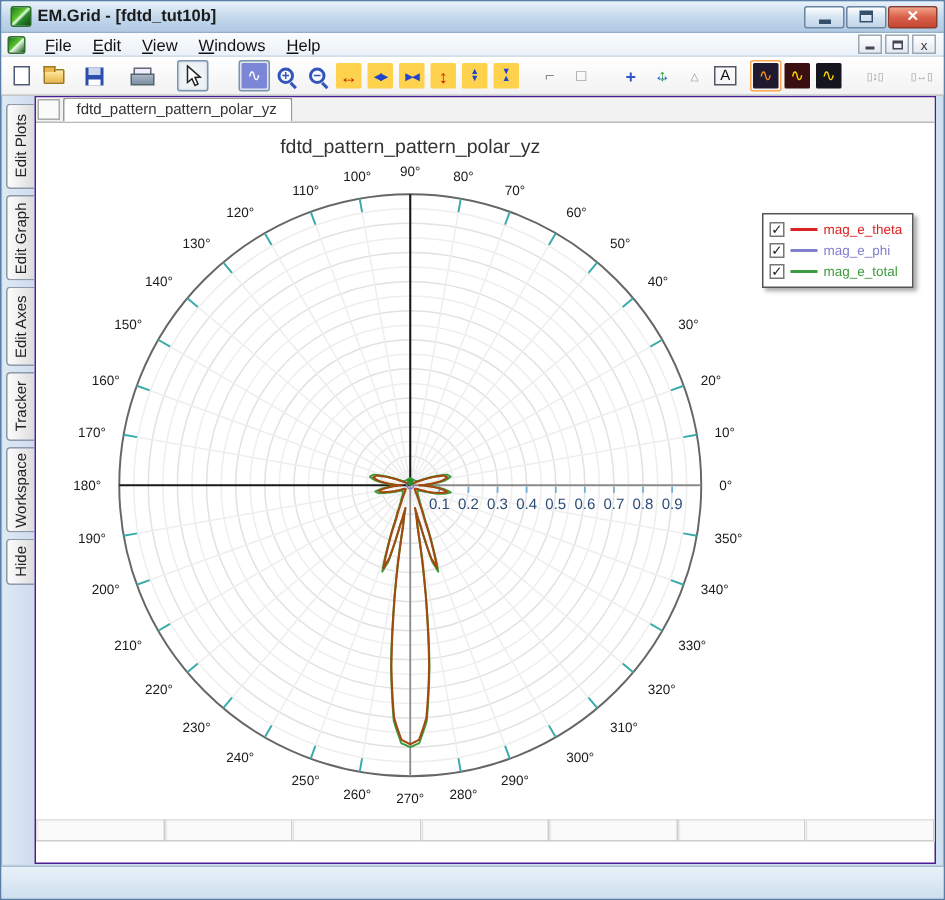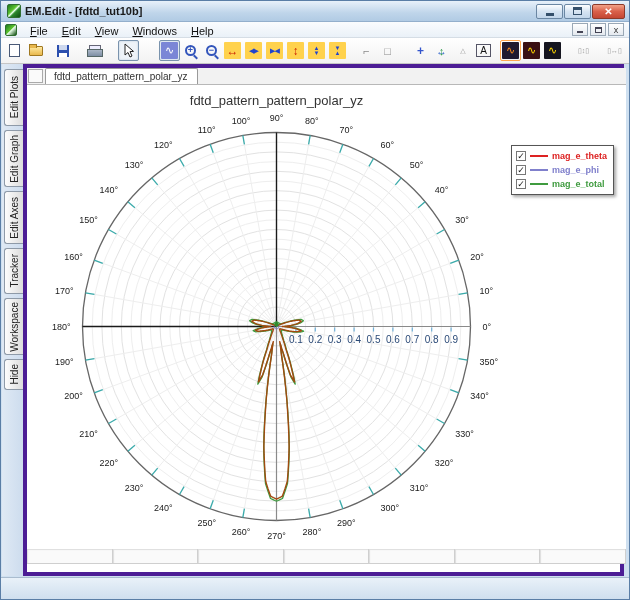--- a/index.html
+++ b/index.html
@@ -85,38 +85,38 @@
     background:linear-gradient(90deg,#dfe9f4,#cddcee); }
   .side-tab { position:absolute; left:2px; width:19px; border:1px solid #8e9aa8;
     border-right:none; border-radius:3px 0 0 3px;
     background:linear-gradient(90deg,#fdfdfd,#dcdcdc); display:flex; align-items:center;
     justify-content:center; }
   .side-tab span { writing-mode:vertical-rl; transform:rotate(180deg);
     font-size:10px; color:#222; white-space:nowrap; }
 
   
   .content { position:absolute; left:22px; top:63px; width:601px; height:512px;
-    background:#fff; border:4px solid #4c1d95; }
+    background:#fff; border:1px solid #4c1d95; }
   .tabrow { position:absolute; left:0; top:0; width:599px; height:17px;
     background:#f2f2f2; border-bottom:1px solid #b8b8b8; display:flex; align-items:flex-end; }
   .corner-box { width:15px; height:14px; border:1px solid #aaa; background:#fafafa; margin:0 2px 1px 1px; }
   .doc-tab { height:16px; background:#fff; border:1px solid #9a9a9a; border-bottom:none;
     border-radius:2px 2px 0 0; font-size:10px; color:#333; padding:2px 10px 0 8px; }
 
   .plot-area { position:absolute; left:0; top:17px; width:599px; height:464px; background:#fff; }
   .chart-title { position:absolute; left:0; top:8px; width:499px; text-align:center;
     font-size:13px; color:#333; }
 
   .legend { position:absolute; left:484px; top:60px; background:#fff;
     border:1px solid #555; box-shadow:2px 2px 3px rgba(0,0,0,0.35); padding:3px 6px 3px 4px; }
   .legend-row { display:flex; align-items:center; height:14px; gap:4px; }
   .lg-check { width:10px; height:10px; border:1px solid #777; background:#fff;
     font-size:9px; line-height:9px; text-align:center; color:#222; flex:0 0 auto; }
   .lg-line { width:18px; height:0; border-top:2px solid; flex:0 0 auto; }
-  .lg-label { font-size:9px;font-weight:bold; }
+  .lg-label { font-size:9px; }
 
   
   .readout { position:absolute; left:0; top:481px; width:599px; height:30px; }
   .ro-head { display:flex; height:15px; background:linear-gradient(#fafafa,#ececec);
     border-top:1px solid #b0b0b0; border-bottom:1px solid #b0b0b0; }
   .ro-head .cell { flex:1; border-right:1px solid #c0c0c0; font-size:10px; font-weight:bold;
     color:#222; text-align:center; padding-top:1px; }
   .ro-vals { display:flex; height:15px; background:#f2f2f2; }
   .ro-vals .cell { flex:1; border-right:1px solid #cfcfcf; border-bottom:1px solid #cfcfcf;
     background:#fafafa; box-shadow:inset 1px 1px 1px #ddd; }
@@ -124,21 +124,21 @@
   .statusbar { position:absolute; left:0; top:576px; width:628px; height:22px;
     background:linear-gradient(#e9f1f9,#cfdfee); border-top:1px solid #aabccf; }
 </style>
 </head>
 <body>
 
 <div class="window">
 
   <div class="titlebar">
     <div class="app-icon"></div>
-    <div class="title-text">EM.Edit - [fdtd_tut10b]</div>
+    <div class="title-text">EM.Grid - [fdtd_tut10b]</div>
     <div class="winbtns">
       <div class="wbtn">
           <div class="glyph-min"></div>
         </div>
       <div class="wbtn">
           <div class="glyph-max"></div>
         </div>
       <div class="wbtn close">
           <span>✕</span>
         </div>

